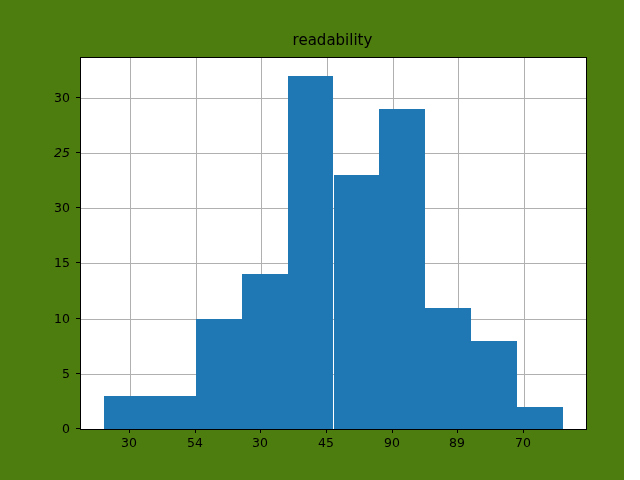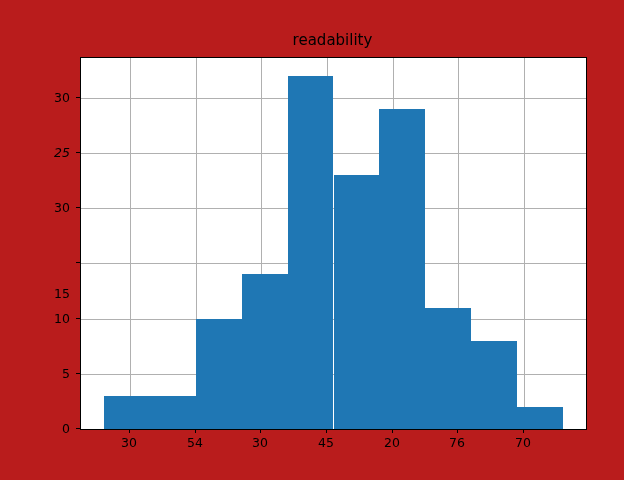--- a/index.html
+++ b/index.html
@@ -10,21 +10,21 @@
     width: 640px;
     height: 480px;
     background: #ffffff;
     font-family: "DejaVu Sans", sans-serif;
     overflow: hidden;
   }
   #figure {
     position: relative;
     width: 624px;
     height: 480px;
-    background: #b91c1c;
+    background: #4d7c0f;
   }
   
   #chart-title {
     position: absolute;
     left: 80px;
     top: 31px;
     width: 505px;
     text-align: center;
     font-size: 15px;
     color: #000000;
@@ -150,33 +150,33 @@
   <div id="ticks-layer">
       <div class="tick-x" style="left: 129px;"></div>
       <div class="ticklabel-x" style="left: 129px;">30</div>
       <div class="tick-x" style="left: 195px;"></div>
       <div class="ticklabel-x" style="left: 195px;">54</div>
       <div class="tick-x" style="left: 260px;"></div>
       <div class="ticklabel-x" style="left: 260px;">30</div>
       <div class="tick-x" style="left: 326px;"></div>
       <div class="ticklabel-x" style="left: 326px;">45</div>
       <div class="tick-x" style="left: 392px;"></div>
-      <div class="ticklabel-x" style="left: 392px;">20</div>
+      <div class="ticklabel-x" style="left: 392px;">90</div>
       <div class="tick-x" style="left: 457px;"></div>
-      <div class="ticklabel-x" style="left: 457px;">76</div>
+      <div class="ticklabel-x" style="left: 457px;">89</div>
       <div class="tick-x" style="left: 523px;"></div>
       <div class="ticklabel-x" style="left: 523px;">70</div>
       <div class="tick-y" style="top: 428px;"></div>
       <div class="ticklabel-y" style="top: 428px;">0</div>
       <div class="tick-y" style="top: 373px;"></div>
       <div class="ticklabel-y" style="top: 373px;">5</div>
       <div class="tick-y" style="top: 318px;"></div>
       <div class="ticklabel-y" style="top: 318px;">10</div>
       <div class="tick-y" style="top: 262px;"></div>
-      <div class="ticklabel-y" style="top: 262px; margin-top: 31px;">15</div>
+      <div class="ticklabel-y" style="top: 262px;">15</div>
       <div class="tick-y" style="top: 207px;"></div>
       <div class="ticklabel-y" style="top: 207px;">30</div>
       <div class="tick-y" style="top: 152px;"></div>
       <div class="ticklabel-y" style="top: 152px; font-style: italic;">25</div>
       <div class="tick-y" style="top: 97px;"></div>
       <div class="ticklabel-y" style="top: 97px;">30</div>
     </div>
 
 </div>
 

